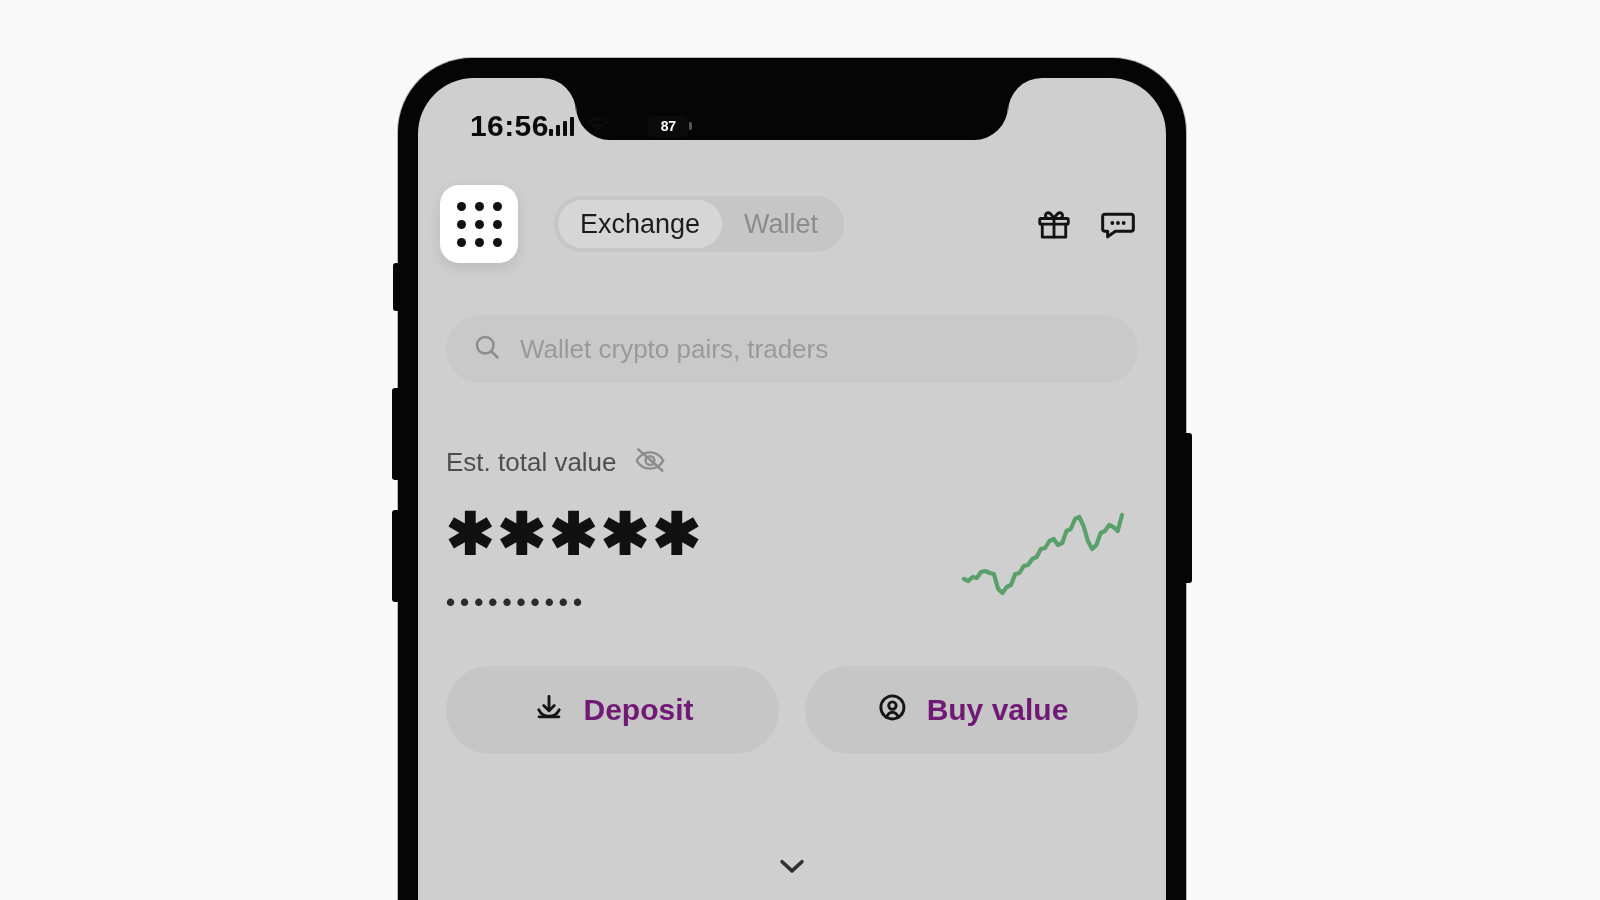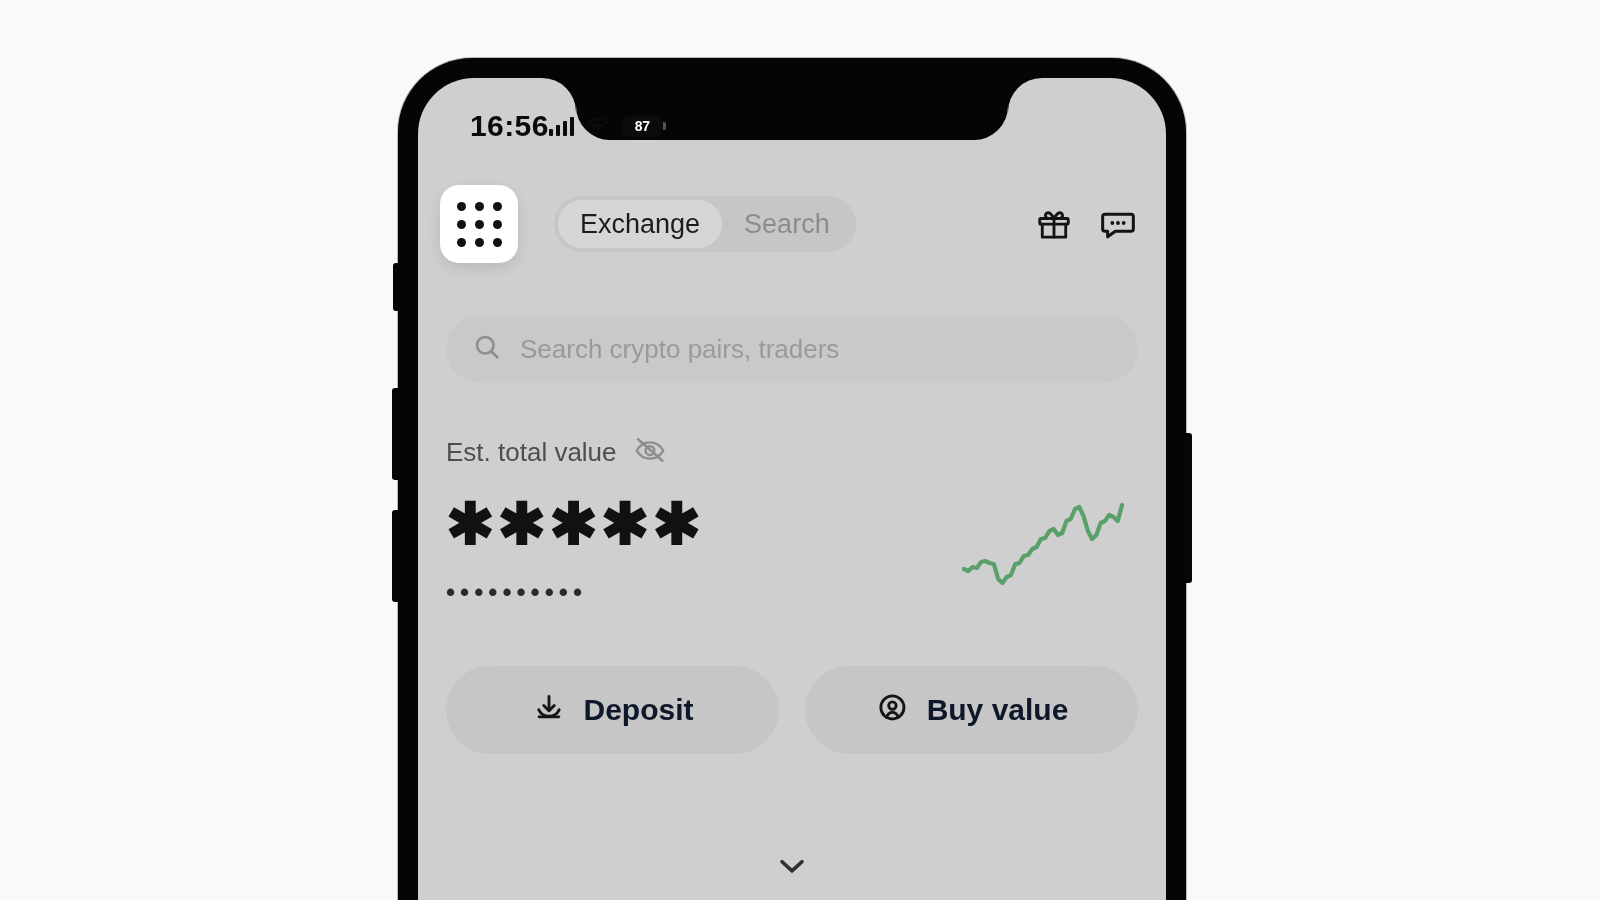--- a/index.html
+++ b/index.html
@@ -65,21 +65,21 @@
   .sb-right{ display:flex; align-items:center; gap:11px; }
   .sig{ display:flex; align-items:flex-end; gap:2.5px; height:20px; }
   .sig i{ display:block; width:4.5px; background:#0b0b0b; border-radius:1px; }
   .sig i:nth-child(1){height:7px}
   .sig i:nth-child(2){height:11px}
   .sig i:nth-child(3){height:15px}
   .sig i:nth-child(4){height:19px}
   .batt{
     position:relative; width:40px; height:21px;
     background:#0b0b0b; border-radius:5px;
-    display:flex; align-items:center; justify-content:center;
+    display:flex; align-items:center; justify-content:center;margin-left:26px;
   }
   .batt span{ font-size:14px; font-weight:700; color:#fff; line-height:1; letter-spacing:-0.3px;}
   .batt::after{
     content:""; position:absolute; right:-4px; top:6px;
     width:3px; height:8px; background:#555; border-radius:0 2px 2px 0;
   }
 
   
   .app-header{
     position:absolute; left:0; top:100px; width:100%; height:92px;
@@ -114,21 +114,21 @@
   
   .search{
     position:absolute; left:28px; top:237px;
     width:692px; height:68px;
     background:#c9c9c9; border-radius:34px;
     display:flex; align-items:center; padding:0 26px; z-index:20;
   }
   .search .ph{ font-size:26px; color:#9a9a9a; margin-left:18px; }
 
   
-  .balance{ position:absolute; left:28px; top:355px; width:692px; z-index:20; }
+  .balance{ position:absolute; left:28px; top:365px; width:692px; z-index:20; }
   .bal-label-row{ display:flex; align-items:center; gap:16px; }
   .bal-label{ font-size:26px; color:#4e4e4e; }
   .bal-stars{
     margin-top:24px; font-size:58px; font-weight:700; color:#111;
     letter-spacing:3px; line-height:1;
   }
   .bal-sub{
     margin-top:26px; font-size:26px; font-weight:700; color:#2b2b2b;
     letter-spacing:5px; line-height:1;
   }
@@ -136,21 +136,21 @@
 
   
   .actions{
     position:absolute; left:28px; top:588px; width:692px;
     display:flex; gap:26px; z-index:20;
   }
   .act{
     flex:1; height:88px; background:#c6c6c6; border-radius:44px;
     display:flex; align-items:center; justify-content:center; gap:16px;
   }
-  .act-label{ font-size:30px; font-weight:700; color:#0f172a; }
+  .act-label{ font-size:30px; font-weight:700; color:#701a75; }
 
   
   .expander{
     position:absolute; left:0; top:760px; width:100%; height:60px;
     display:flex; align-items:center; justify-content:center; z-index:20;
   }
 </style>
 </head>
 <body>
 
@@ -205,21 +205,21 @@
               <i></i>
               <i></i>
           </span>
         </div>
 
         <div class="seg">
           <div class="seg-item active">
             <span>Exchange</span>
           </div>
           <div class="seg-item">
-            <span>Search</span>
+            <span>Wallet</span>
           </div>
         </div>
 
         <div class="head-spacer"></div>
 
         <div class="head-icons">
           <div class="hicon">
             <span>
               <svg width="38" height="38" viewBox="0 0 24 24" fill="none" stroke="#131313" stroke-width="1.8" stroke-linecap="round" stroke-linejoin="round">
                 <rect x="3" y="8.5" width="18" height="3.6" rx="0.7"></rect>
@@ -243,21 +243,21 @@
         </div>
       </div>
 
       <div class="search">
         <span>
           <svg width="30" height="30" viewBox="0 0 24 24" fill="none" stroke="#8d8d8d" stroke-width="2" stroke-linecap="round">
             <circle cx="10.6" cy="10.6" r="6.6"></circle>
             <path d="M15.6 15.6 L20.4 20.4"></path>
           </svg>
         </span>
-        <span class="ph">Search crypto pairs, traders</span>
+        <span class="ph">Wallet crypto pairs, traders</span>
       </div>
 
       <div class="balance">
         <div class="bal-label-row">
           <span class="bal-label">Est. total value</span>
           <span>
             <svg width="34" height="34" viewBox="0 0 24 24" fill="none" stroke="#8d8d8d" stroke-width="1.7" stroke-linecap="round" stroke-linejoin="round">
               <path d="M2.6 12.4 C4.8 8.6 8.2 6.6 12 6.6 C15.8 6.6 19.2 8.6 21.4 12.4 C19.2 16.1 15.8 18.1 12 18.1 C8.2 18.1 4.8 16.1 2.6 12.4 Z"></path>
               <circle cx="12" cy="12.4" r="3.1"></circle>
               <path d="M3.6 4.4 L20.8 19.6"></path>

